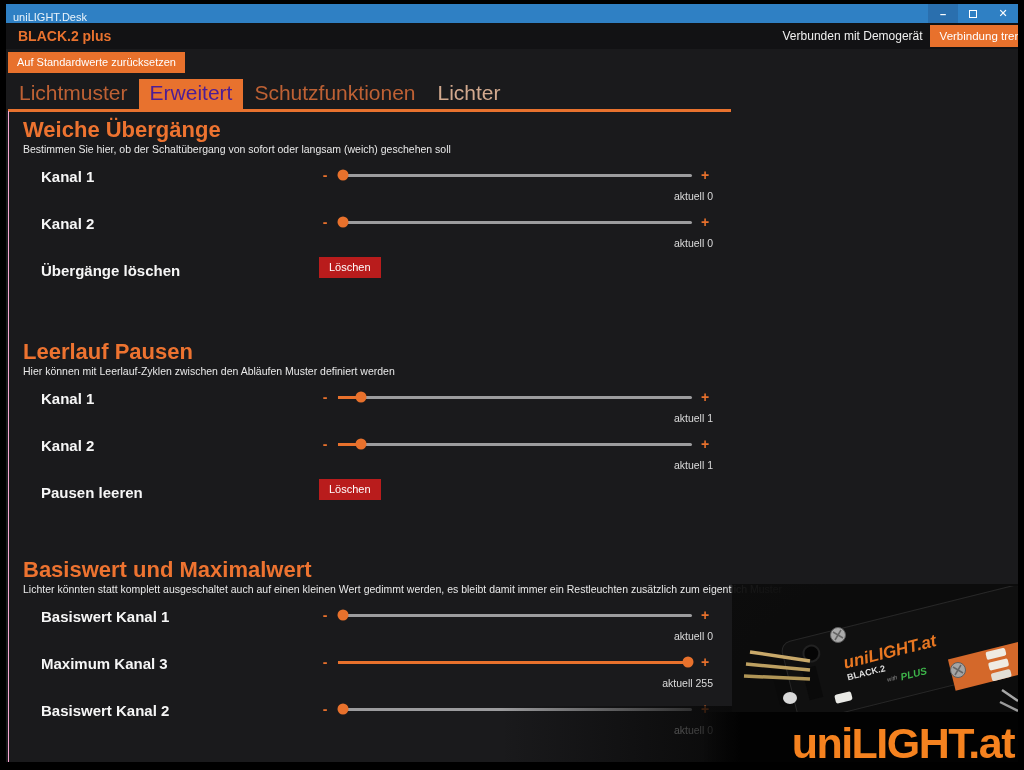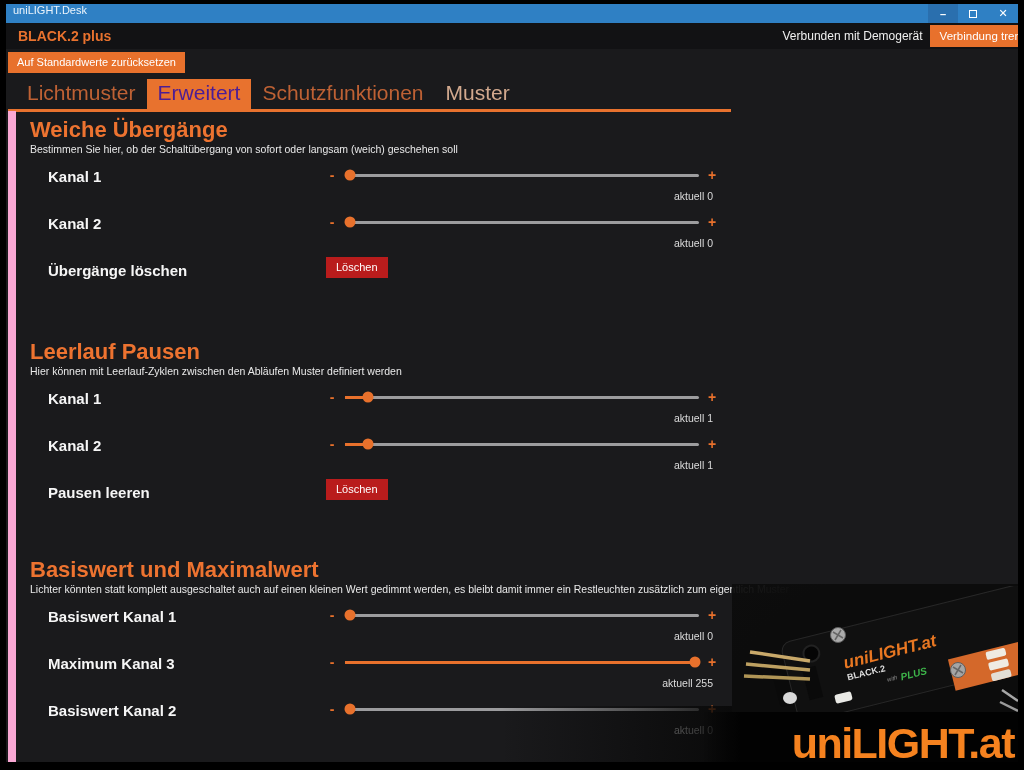--- a/index.html
+++ b/index.html
@@ -9,21 +9,21 @@
     background:#000;
     font-family:"Liberation Sans", sans-serif;
     -webkit-font-smoothing:antialiased;
   }
   .window {
     position:absolute; left:6px; top:4px; right:6px; bottom:8px;
     background:#1a1a1c; overflow:hidden;
   }
   
   .titlebar {
-    height:19px; background:#2F80C4; display:flex; align-items:flex-start;
+    height:19px; background:#2F80C4; display:flex; align-items:flex-end;
     padding-left:7px; font-size:11px; color:#EAF3FB;
   }
   .win-controls { margin-left:auto; display:flex; height:100%; }
   .win-btn { width:30px; height:100%; display:flex; align-items:center; justify-content:center;
              color:#fff; cursor:default; }
   .win-btn.min { background:#2a6fae; font-size:11px; font-weight:bold; }
   .win-btn.max span { display:block; width:8px; height:8px; border:1.5px solid #fff; }
   .win-btn.close { font-size:11px; }
   
   .appheader {
@@ -37,30 +37,30 @@
     height:22px; padding:0 10px; margin-right:-32px; white-space:nowrap;
     font-family:inherit;
   }
   
   .toolbar { height:27px; padding:3px 0 0 2px; }
   .reset-btn {
     background:#E8712C; color:#fff; font-size:11px; border:none;
     padding:4px 9px 5px 9px; font-family:inherit;
   }
   
-  .tabbar { display:flex; align-items:flex-end; height:33px; padding-left:10px; }
+  .tabbar { display:flex; align-items:flex-end; height:33px; padding-left:2px; }
   .tab { font-size:21px; padding:2px 11px 4px 11px; cursor:default; }
   .tab.t-muted  { color:#BE6134; }
   .tab.t-pale   { color:#D2A98E; }
   .tab.active   { background:#E8722E; color:#4c1d95; }
   .tab-underline { height:3px; background:#E8722E; width:723px; margin-left:2px; }
   
   .content {
     position:absolute; top:107px; left:2px; right:0; bottom:0;
-    border-left:8px solid #f9a8d4;
+    border-left:1px solid #f9a8d4;
   }
   .section { position:relative; }
   .section.s1 { padding-top:6px; }
   .section.s2 { margin-top:42px; }
   .section.s3 { margin-top:38px; }
   .section h2 {
     margin:0 0 0 14px; font-size:22px; line-height:26px;
     color:#ED7330; font-weight:bold; letter-spacing:0;
   }
   .section .desc { margin:0 0 0 14px; font-size:10.5px; color:#E9E9E9; }
@@ -126,21 +126,21 @@
   </div>
 
   <div class="toolbar">
     <button class="reset-btn">Auf Standardwerte zurücksetzen</button>
   </div>
 
   <div class="tabbar">
     <div class="tab t-muted">Lichtmuster</div>
     <div class="tab active">Erweitert</div>
     <div class="tab t-muted">Schutzfunktionen</div>
-    <div class="tab t-pale">Muster</div>
+    <div class="tab t-pale">Lichter</div>
   </div>
   <div class="tab-underline"></div>
 
   <div class="content">
 
     <div class="section s1">
       <h2>Weiche Übergänge</h2>
       <div class="desc">Bestimmen Sie hier, ob der Schaltübergang von sofort oder langsam (weich) geschehen soll</div>
       <div class="rows">
         <div class="row">

